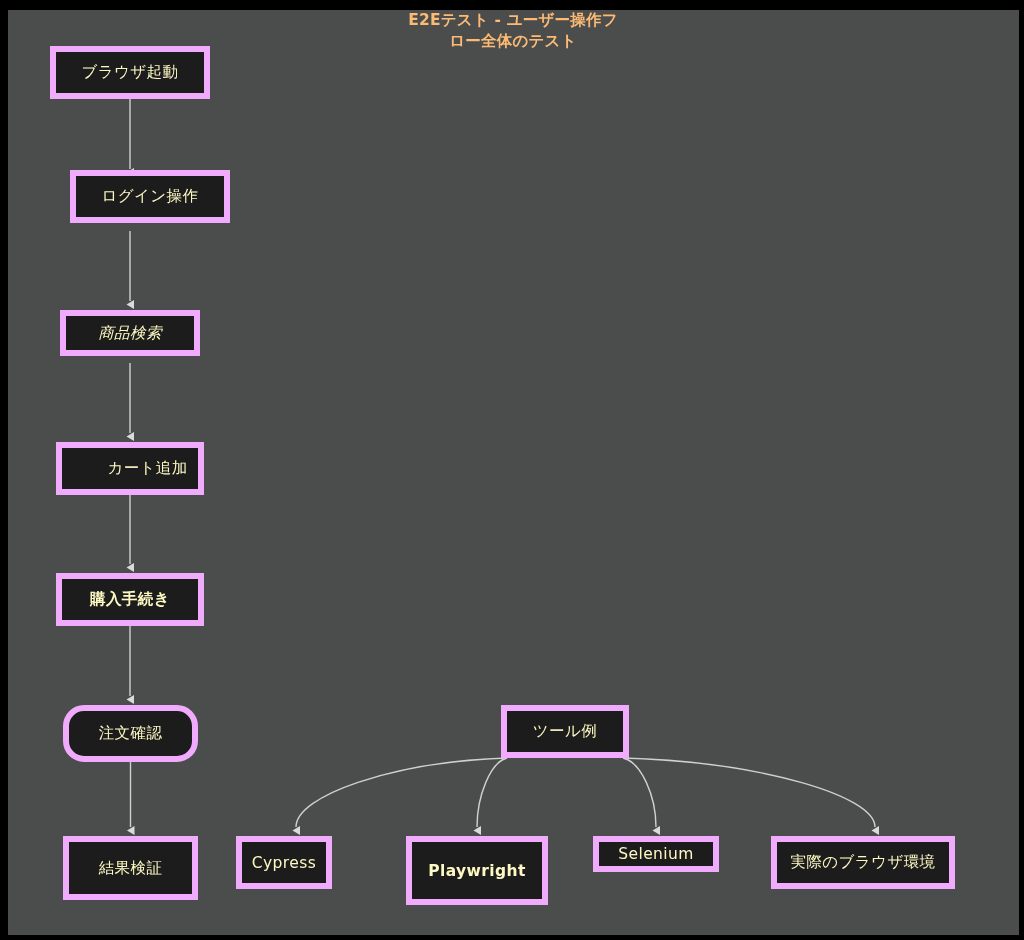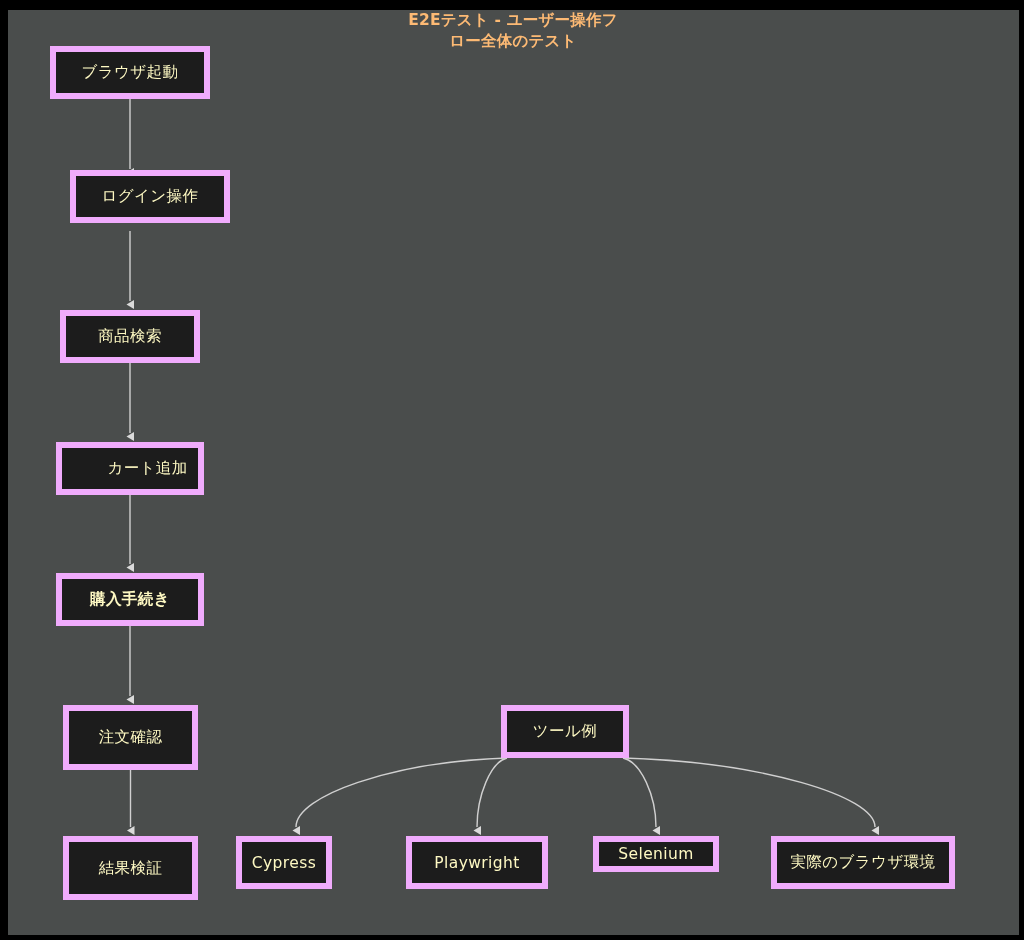--- a/index.html
+++ b/index.html
@@ -99,42 +99,42 @@
       <span>ロー全体のテスト</span>
     </div>
 
     <div id="node-layer">
         <div class="node" style="left: 42px; top: 36px; width: 160px; height: 53px;">
           <span class="node-label">ブラウザ起動</span>
         </div>
         <div class="node" style="left: 42px; top: 160px; width: 160px; height: 53px; margin-left: 20px;">
           <span class="node-label">ログイン操作</span>
         </div>
-        <div class="node" style="left: 52px; top: 300px; width: 140px; height: 53px;">
+        <div class="node" style="left: 52px; top: 300px; width: 140px; height: 46px; font-style: italic;">
           <span class="node-label">商品検索</span>
         </div>
         <div class="node" style="left: 48px; top: 432px; width: 148px; height: 53px; padding-left: 35px;">
           <span class="node-label">カート追加</span>
         </div>
         <div class="node" style="left: 48px; top: 563px; width: 148px; height: 53px; font-weight: bold;">
           <span class="node-label">購入手続き</span>
         </div>
-        <div class="node" style="left: 55px; top: 695px; width: 135px; height: 65px;">
+        <div class="node" style="left: 55px; top: 695px; width: 135px; height: 57px; border-radius: 21px;">
           <span class="node-label">注文確認</span>
         </div>
         <div class="node" style="left: 55px; top: 826px; width: 135px; height: 64px; justify-content: center;">
           <span class="node-label">結果検証</span>
         </div>
         <div class="node" style="left: 493px; top: 695px; width: 128px; height: 53px; text-align: center;">
           <span class="node-label">ツール例</span>
         </div>
         <div class="node" style="left: 228px; top: 826px; width: 96px; height: 53px;">
           <span class="node-label">Cypress</span>
         </div>
-        <div class="node" style="left: 398px; top: 826px; width: 142px; height: 53px;">
+        <div class="node" style="left: 398px; top: 826px; width: 142px; height: 69px; font-weight: bold;">
           <span class="node-label">Playwright</span>
         </div>
         <div class="node" style="left: 585px; top: 826px; width: 126px; height: 36px;">
           <span class="node-label">Selenium</span>
         </div>
         <div class="node" style="left: 763px; top: 826px; width: 184px; height: 53px;">
           <span class="node-label">実際のブラウザ環境</span>
         </div>
       </div>
 

